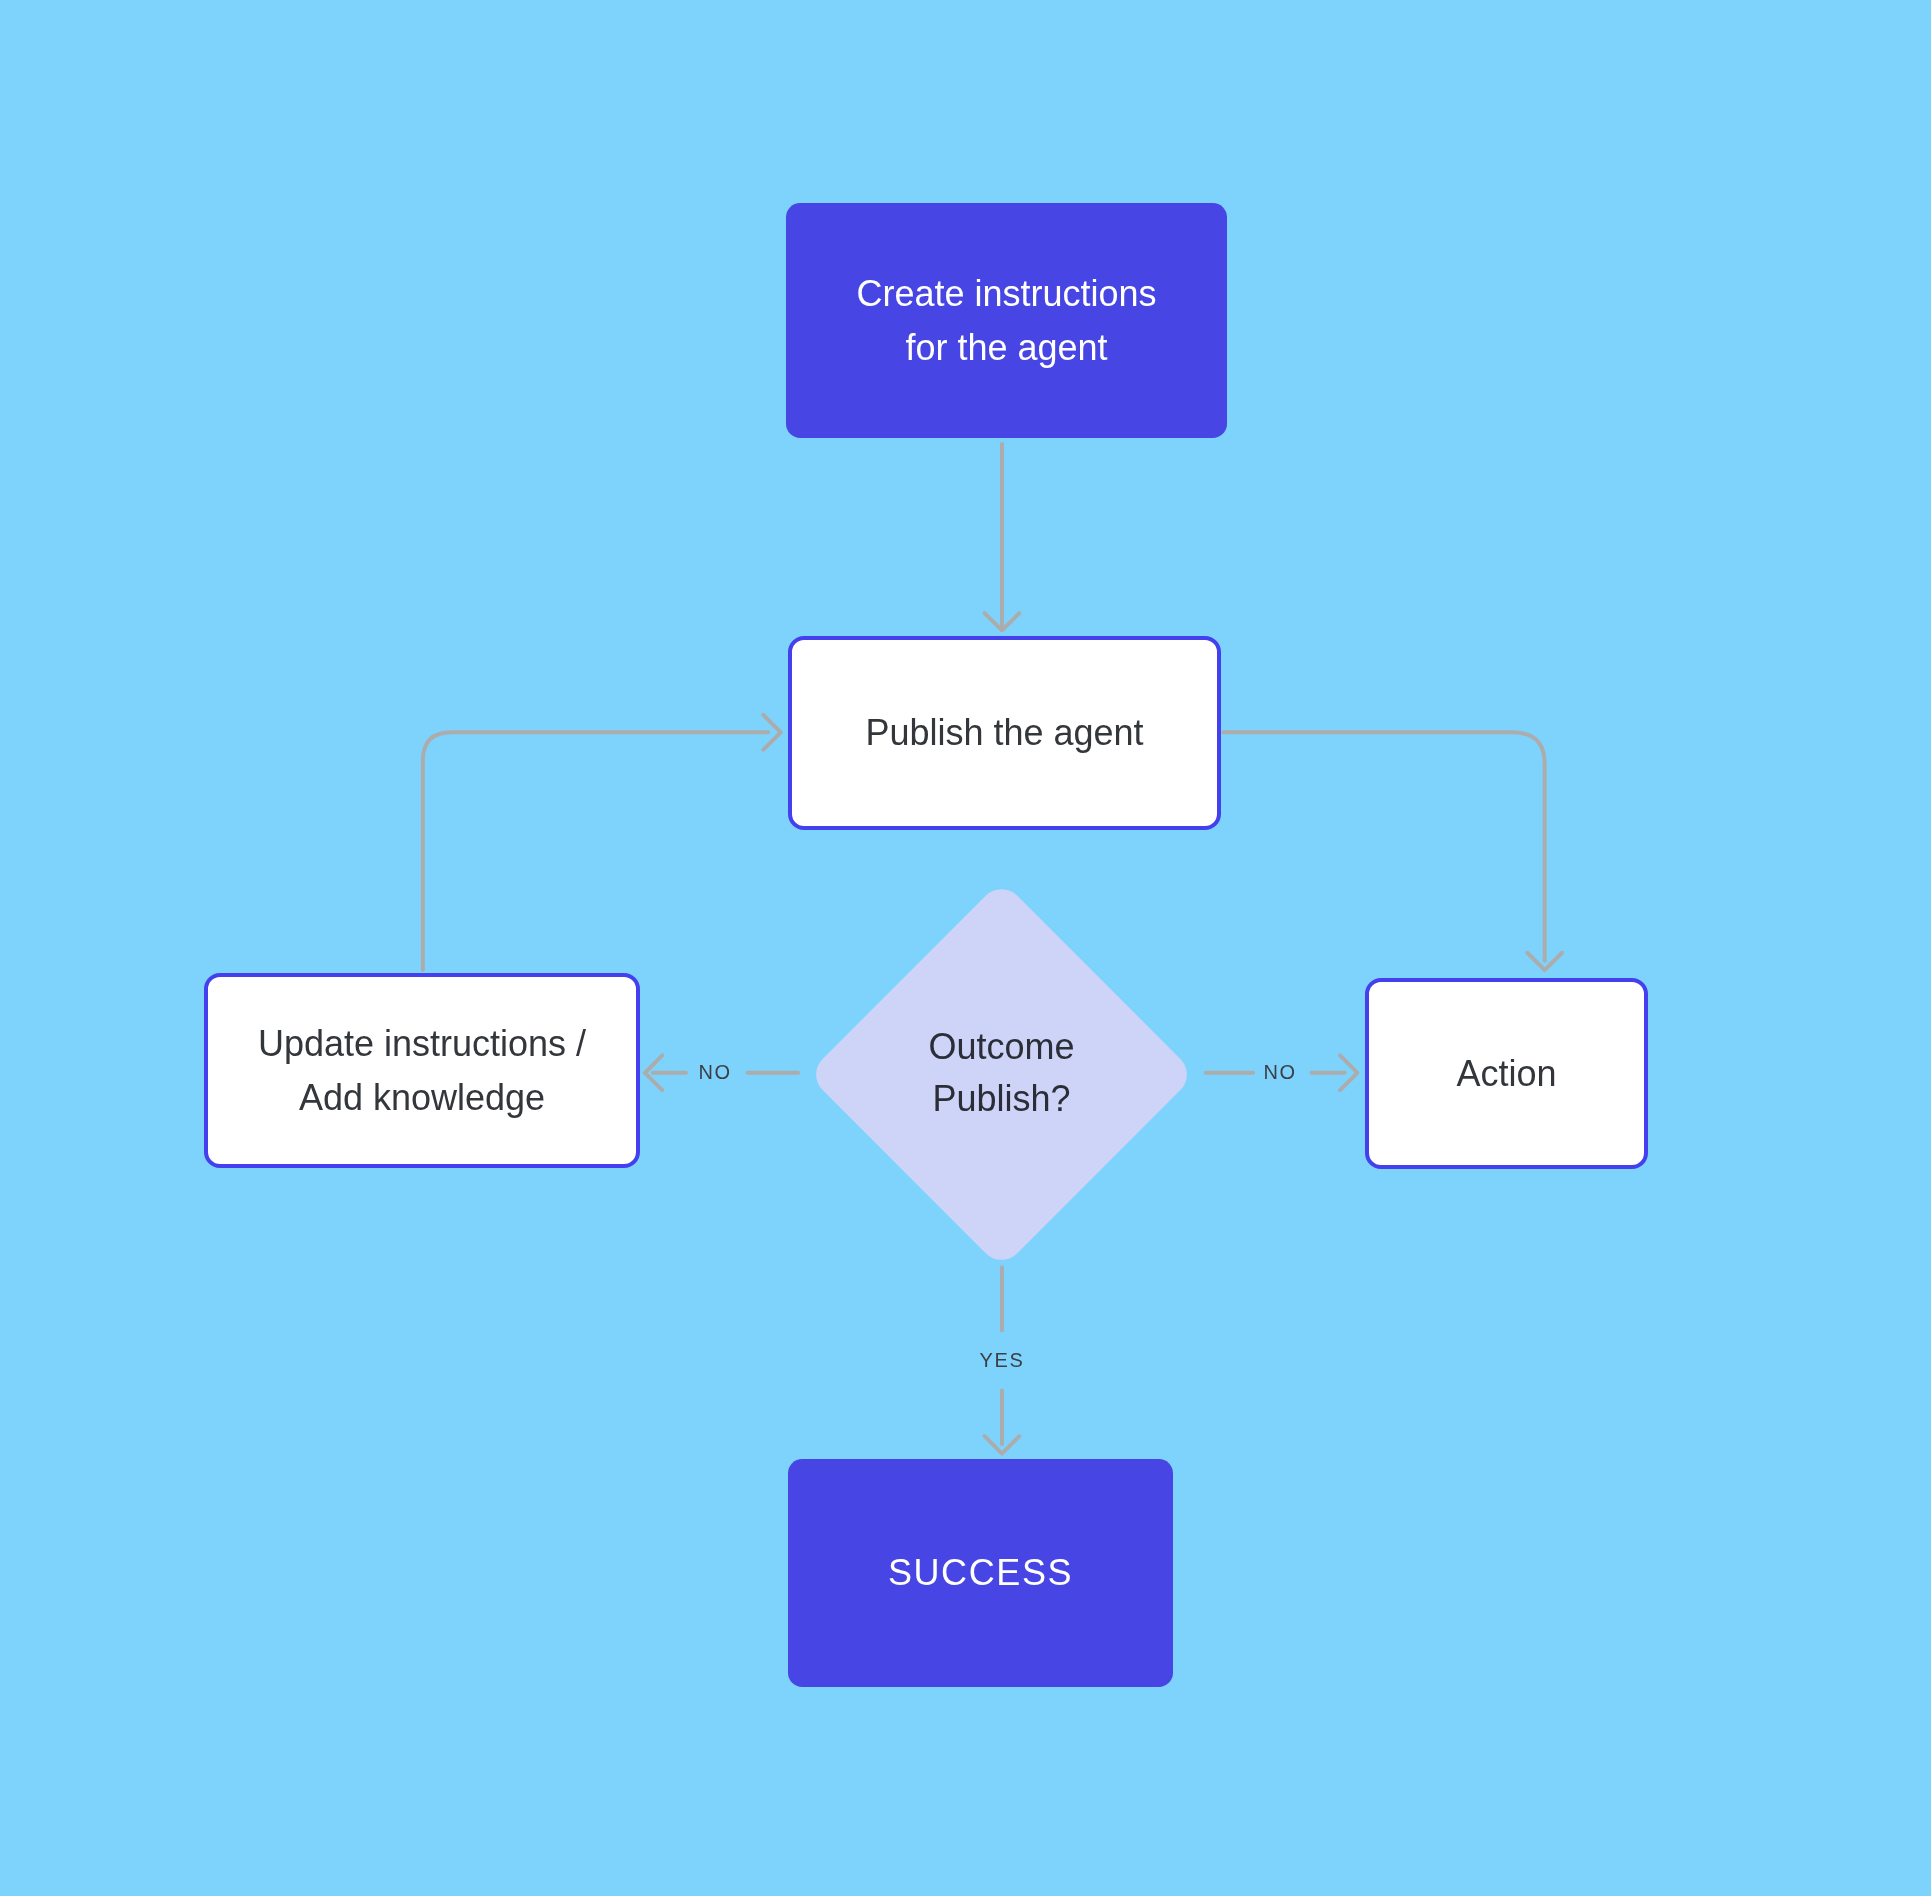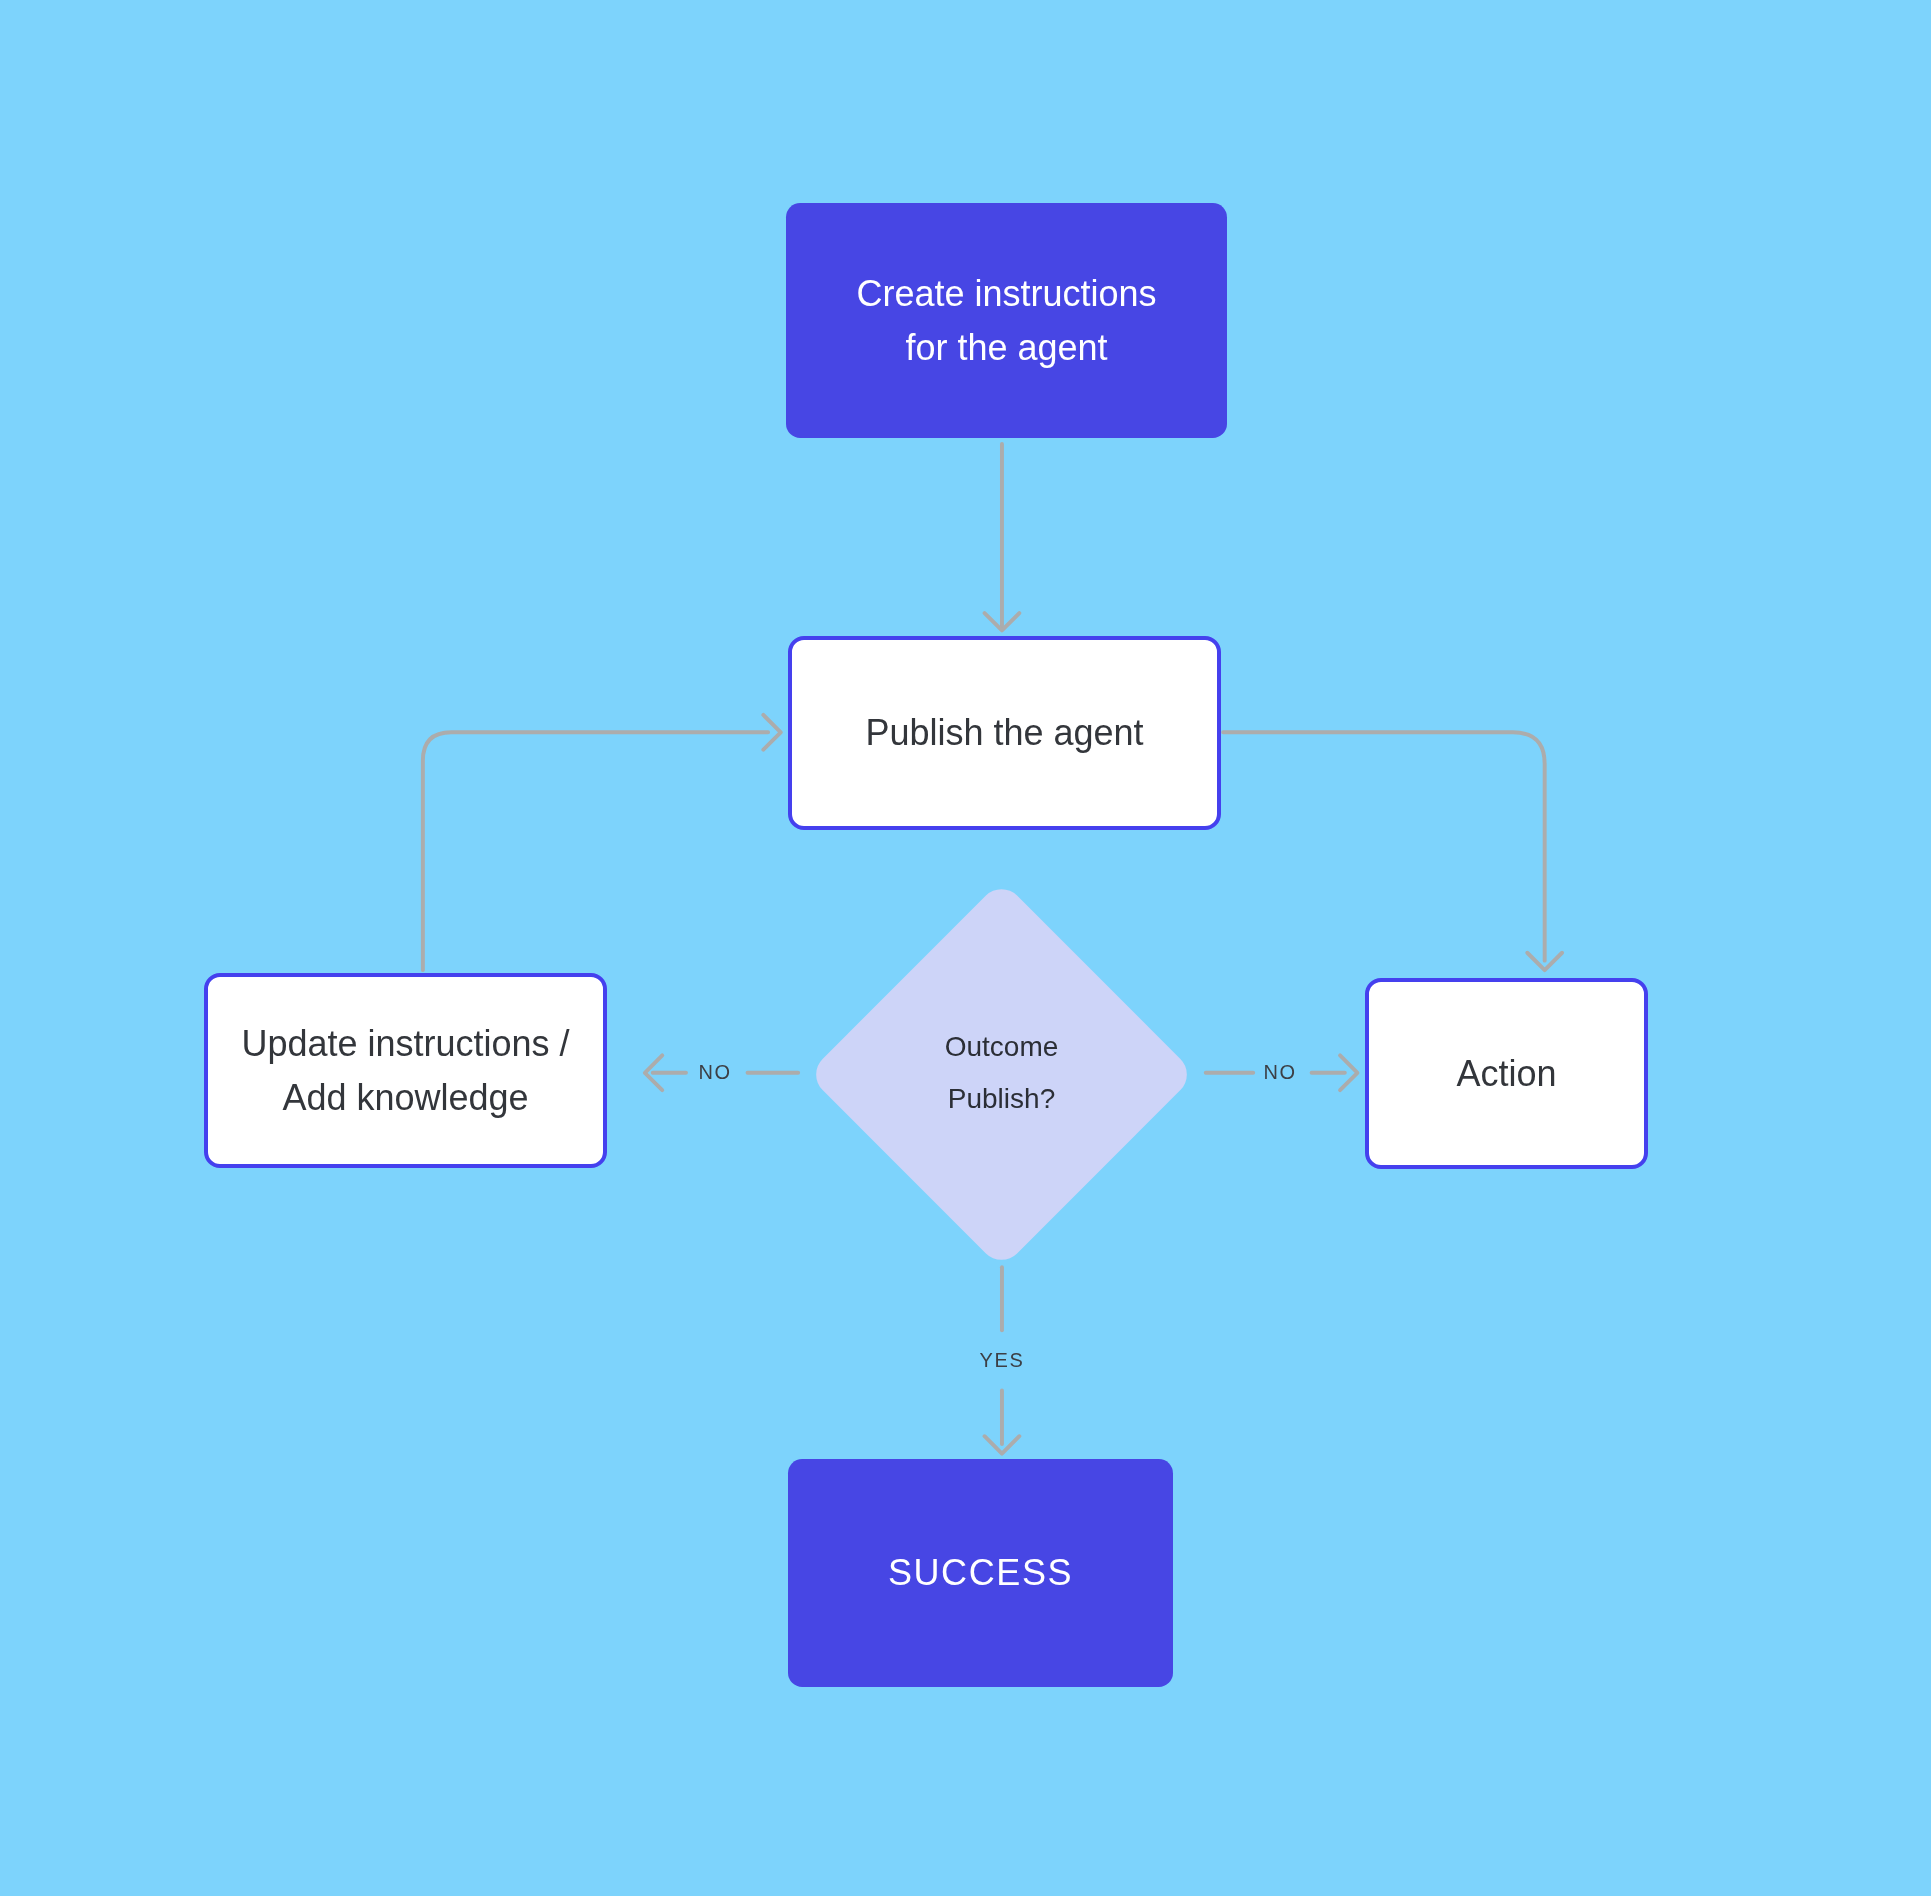--- a/index.html
+++ b/index.html
@@ -63,21 +63,21 @@
     background: #CDD4F8;
     border-radius: 22px;
     transform: rotate(45deg);
   }
   .diamond-label {
     position: absolute;
     left: 804px;
     top: 1021px;
     width: 395px;
     text-align: center;
-    font-size: 28px;
+    font-size: 36px;
     line-height: 52px;
     color: #2B2E36;
   }
   .diamond-label span { display: block; }
   .success-text {
     letter-spacing: 1.6px;
   }
   .edge-label {
     position: absolute;
     transform: translate(-50%, -50%);
@@ -125,21 +125,21 @@
   <div class="node outlined" style="left:788px; top:636px; width:433px; height:194px;">
     <div class="node-text">Publish the agent</div>
   </div>
 
   <div class="diamond-shape"></div>
   <div class="diamond-label">
     <span>Outcome</span>
     <span>Publish?</span>
   </div>
 
-  <div class="node outlined" style="left:204px; top:973px; width:403px; height:195px;">
+  <div class="node outlined" style="left:204px; top:973px; width:436px; height:195px;">
     <div class="node-text">
       <span>Update instructions /</span>
       <span>Add knowledge</span>
     </div>
   </div>
 
   <div class="node outlined" style="left:1365px; top:978px; width:283px; height:191px;">
     <div class="node-text">Action</div>
   </div>
 

